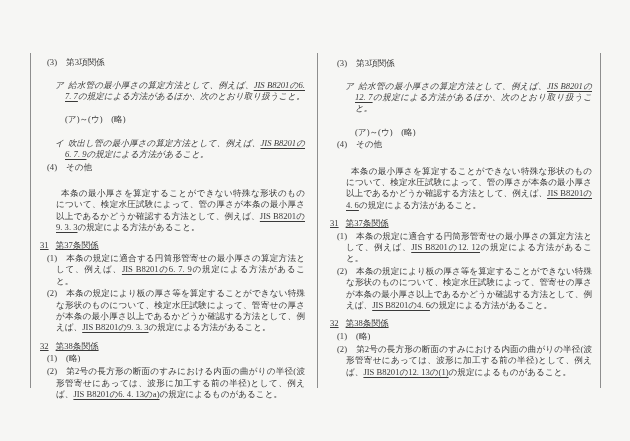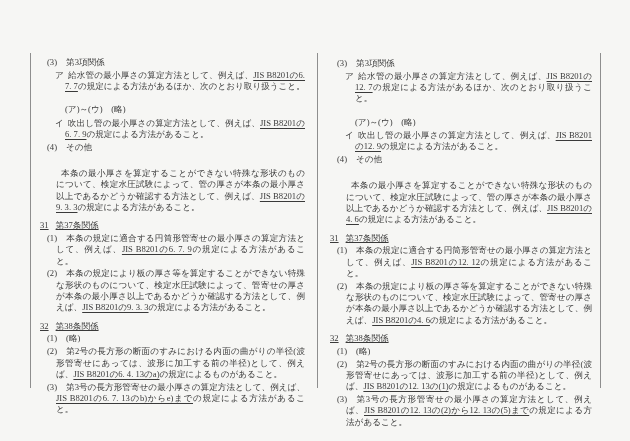--- a/index.html
+++ b/index.html
@@ -36,21 +36,21 @@
     left: 318px;
     width: 283px;
     border-right: 1px solid #8e8e8e;
     padding: 3px 8px 0 12px;
   }
   .blk {
     text-align: justify;
   }
   .blk.h1      { margin-top: 7px; text-decoration: underline; }
   .blk.l2      { margin-top: 1.5px; padding-left: 16px; text-indent: -9px; }
-  .blk.l3      { margin-top: 2px; padding-left: 25px; text-indent: -10px; }
+  .blk.l3      { margin-top: 12px; padding-left: 25px; text-indent: -10px; font-style: italic; }
   .blk.l3plain { margin-top: 12px;   padding-left: 25px; }
   .blk.para    { margin-top: 15px; padding-left: 16px; text-indent: 5px; }
   .h1 .lbl { margin-right: 7px; }
   .l2 .lbl { margin-right: 9px; }
   .l3 .lbl { margin-right: 4px; }
   .u {
     text-decoration: underline;
     text-underline-offset: 2px;
     text-decoration-thickness: 1px;
   }
@@ -65,30 +65,27 @@
       <div class="blk l3plain"><span>(ア)～(ウ)　(略)</span></div>
       <div class="blk l3"><span class="lbl">イ</span><span>吹出し管の最小厚さの算定方法として、例えば、</span><span class="u">JIS B8201の6. 7. 9</span><span>の規定による方法があること。</span></div>
       <div class="blk l2"><span class="lbl">(4)</span><span>その他</span></div>
       <div class="blk para"><span>本条の最小厚さを算定することができない特殊な形状のものについて、検定水圧試験によって、管の厚さが本条の最小厚さ以上であるかどうか確認する方法として、例えば、</span><span class="u">JIS B8201の9. 3. 3</span><span>の規定による方法があること。</span></div>
       <div class="blk h1"><span class="lbl">31</span><span>第37条関係</span></div>
       <div class="blk l2"><span class="lbl">(1)</span><span>本条の規定に適合する円筒形管寄せの最小厚さの算定方法として、例えば、</span><span class="u">JIS B8201の6. 7. 9</span><span>の規定による方法があること。</span></div>
       <div class="blk l2"><span class="lbl">(2)</span><span>本条の規定により板の厚さ等を算定することができない特殊な形状のものについて、検定水圧試験によって、管寄せの厚さが本条の最小厚さ以上であるかどうか確認する方法として、例えば、</span><span class="u">JIS B8201の9. 3. 3</span><span>の規定による方法があること。</span></div>
       <div class="blk h1"><span class="lbl">32</span><span>第38条関係</span></div>
       <div class="blk l2"><span class="lbl">(1)</span><span>(略)</span></div>
       <div class="blk l2"><span class="lbl">(2)</span><span>第2号の長方形の断面のすみにおける内面の曲がりの半径(波形管寄せにあっては、波形に加工する前の半径)として、例えば、</span><span class="u">JIS B8201の6. 4. 13のa)</span><span>の規定によるものがあること。</span></div>
-      <div class="blk l2"><span class="lbl">(3)</span><span>第3号の長方形管寄せの最小厚さの算定方法として、例えば、</span><span class="u">JIS B8201の6. 7. 13のb)からe)まで</span><span>の規定による方法があること。</span></div>
     </div>
   <div class="page-col right">
       <div class="blk l2"><span class="lbl">(3)</span><span>第3項関係</span></div>
       <div class="blk l3"><span class="lbl">ア</span><span>給水管の最小厚さの算定方法として、例えば、</span><span class="u">JIS B8201の12. 7</span><span>の規定による方法があるほか、次のとおり取り扱うこと。</span></div>
       <div class="blk l3plain"><span>(ア)～(ウ)　(略)</span></div>
-      <div class="blk l3"><span class="lbl">イ</span><span>吹出し管の最小厚さの算定方法として、例えば、</span><span class="u">JIS B8201の12. 9</span><span>の規定による方法があること。</span></div>
       <div class="blk l2"><span class="lbl">(4)</span><span>その他</span></div>
       <div class="blk para"><span>本条の最小厚さを算定することができない特殊な形状のものについて、検定水圧試験によって、管の厚さが本条の最小厚さ以上であるかどうか確認する方法として、例えば、</span><span class="u">JIS B8201の4. 6</span><span>の規定による方法があること。</span></div>
       <div class="blk h1"><span class="lbl">31</span><span>第37条関係</span></div>
       <div class="blk l2"><span class="lbl">(1)</span><span>本条の規定に適合する円筒形管寄せの最小厚さの算定方法として、例えば、</span><span class="u">JIS B8201の12. 12</span><span>の規定による方法があること。</span></div>
       <div class="blk l2"><span class="lbl">(2)</span><span>本条の規定により板の厚さ等を算定することができない特殊な形状のものについて、検定水圧試験によって、管寄せの厚さが本条の最小厚さ以上であるかどうか確認する方法として、例えば、</span><span class="u">JIS B8201の4. 6</span><span>の規定による方法があること。</span></div>
       <div class="blk h1"><span class="lbl">32</span><span>第38条関係</span></div>
       <div class="blk l2"><span class="lbl">(1)</span><span>(略)</span></div>
       <div class="blk l2"><span class="lbl">(2)</span><span>第2号の長方形の断面のすみにおける内面の曲がりの半径(波形管寄せにあっては、波形に加工する前の半径)として、例えば、</span><span class="u">JIS B8201の12. 13の(1)</span><span>の規定によるものがあること。</span></div>
-      <div class="blk l2"><span class="lbl">(3)</span><span>第3号の長方形管寄せの最小厚さの算定方法として、例えば、</span><span class="u">JIS B8201の12. 13の(2)から12. 13の(5)まで</span><span>の規定による方法があること。</span></div>
     </div>
 </div>
 
 </body></html>

